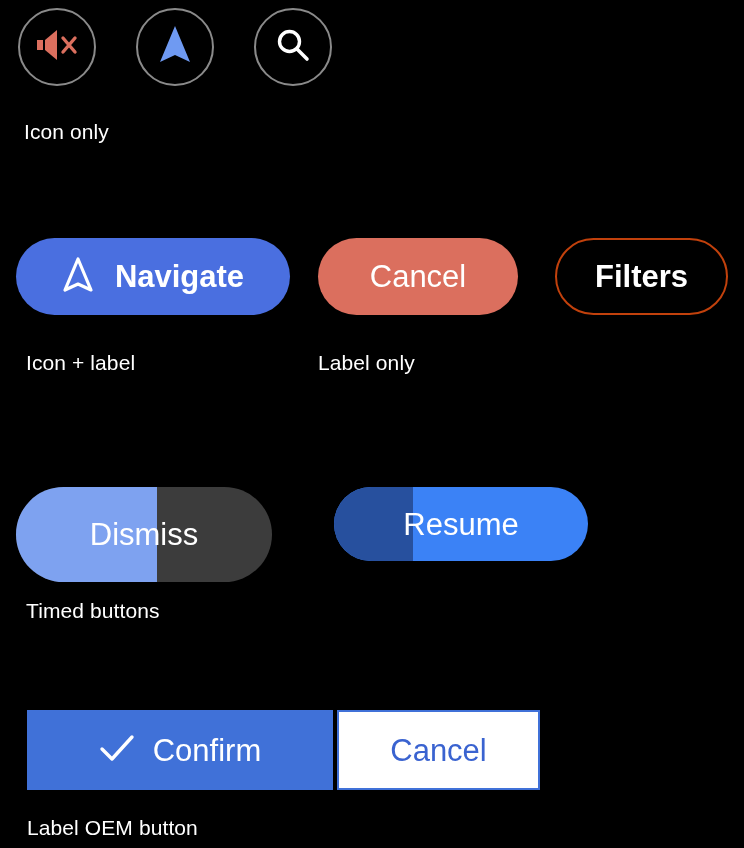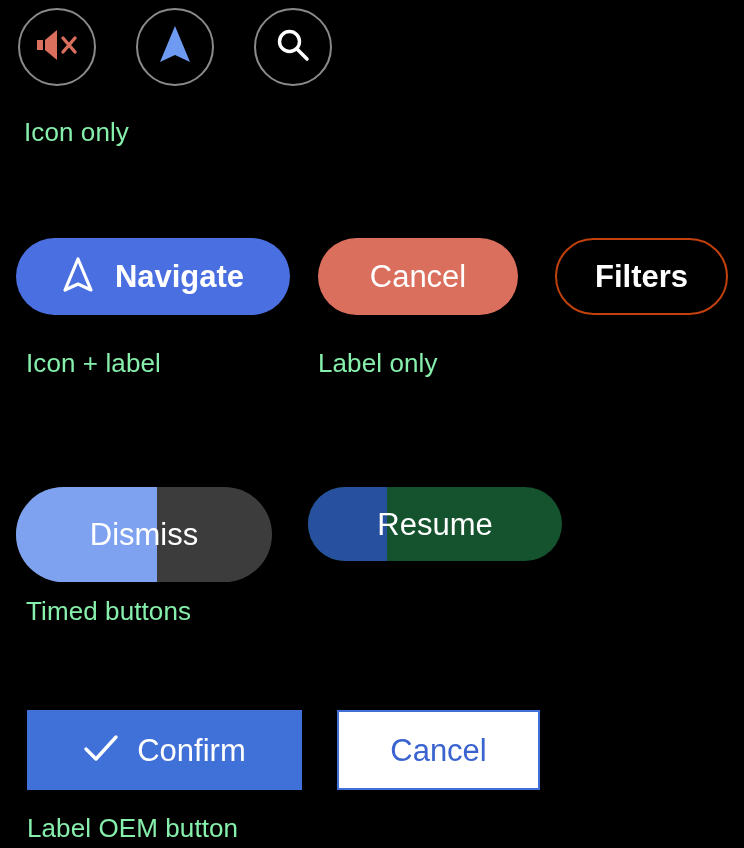--- a/index.html
+++ b/index.html
@@ -18,23 +18,23 @@
 
   .screen {
     position: absolute;
     inset: 0;
     background: #000000;
   }
 
   
   .caption {
     position: absolute;
-    font-size: 26px;
+    font-size: 21px;
     line-height: 24px;
-    color: #86efac;
+    color: #ffffff;
     letter-spacing: 0.1px;
     white-space: nowrap;
   }
 
   
   .icon-circle-row {
     position: absolute;
     left: 0;
     top: 0;
     width: 744px;
@@ -132,25 +132,25 @@
   #btn-dismiss {
     left: 16px;
     top: 487px;
     width: 256px;
     height: 95px;
     background: #3c3c3c;
   }
   #btn-dismiss .timed-fill { background: #7ea2f0; }
 
   #btn-resume {
-    left: 308px;
+    left: 334px;
     top: 487px;
     width: 254px;
     height: 74px;
-    background: #14532d;
+    background: #3b82f6;
   }
   #btn-resume .timed-fill { background: #27509e; }
 
   
   .rect-btn {
     position: absolute;
     box-sizing: border-box;
     border-radius: 0;
     display: flex;
     align-items: center;
@@ -159,21 +159,21 @@
     white-space: nowrap;
   }
   .rect-label {
     font-size: 31px;
     line-height: 1;
   }
 
   #btn-confirm {
     left: 27px;
     top: 710px;
-    width: 275px;
+    width: 306px;
     height: 80px;
     background: #4071d8;
   }
   #btn-confirm .rect-label { color: #ffffff; }
 
   #btn-cancel-oem {
     left: 337px;
     top: 710px;
     width: 203px;
     height: 80px;

